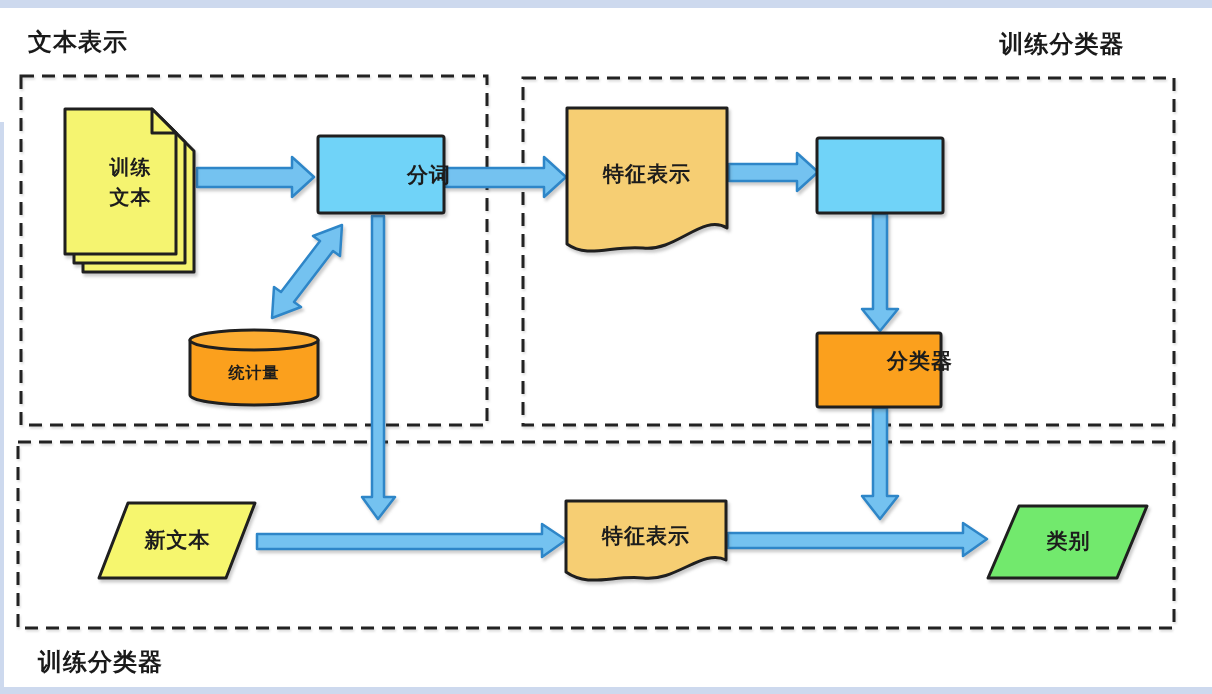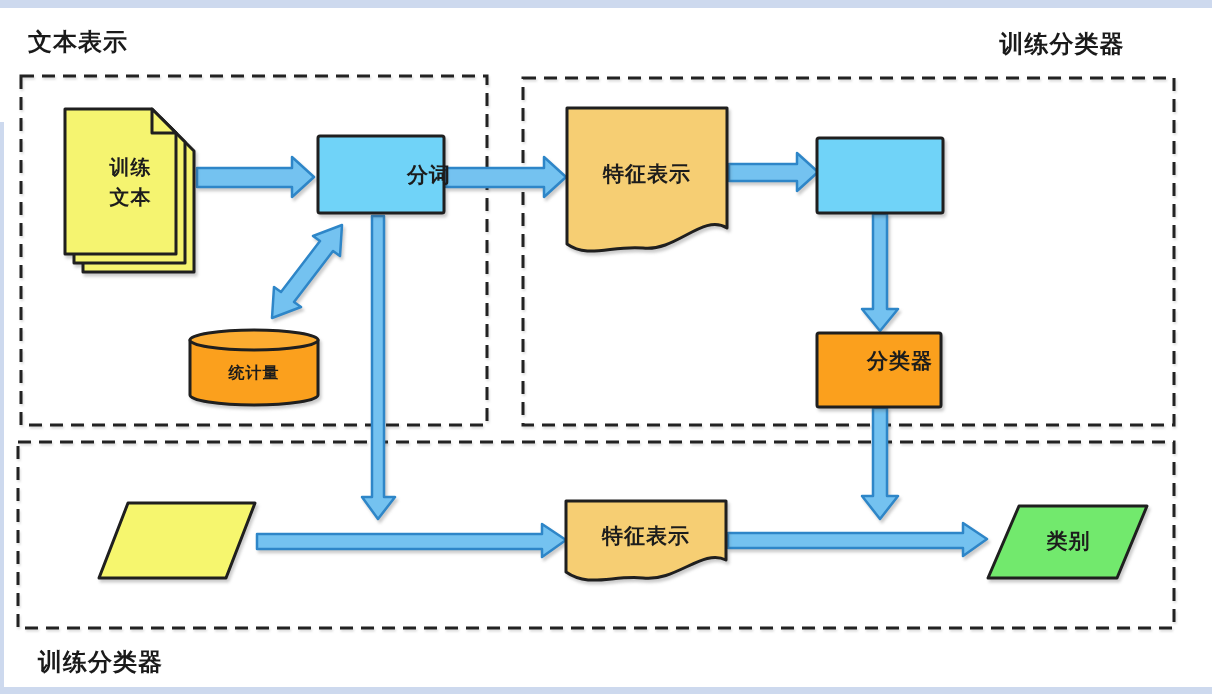--- a/index.html
+++ b/index.html
@@ -90,17 +90,18 @@
 
   <div class="rlabel" style="left:28px;top:26px;">文本表示</div>
   <div class="rlabel right" style="left:952px;top:28px;width:220px;text-align:center;">训练分类器</div>
   <div class="rlabel" style="left:38px;top:646px;">训练分类器</div>
 
   <div class="nlabel" style="left:65px;top:148px;width:131px;height:68px;font-size:20px;">训练
 文本</div>
   <div class="nlabel" style="left:318px;top:136px;width:126px;height:77px;padding-left:48px;">分词</div>
   <div class="nlabel" style="left:190px;top:352px;width:128px;height:42px;font-size:16px;">统计量</div>
   <div class="nlabel" style="left:567px;top:146px;width:160px;height:55px;">特征表示</div>
-  <div class="nlabel" style="left:838px;top:333px;width:124px;height:56px;">分类器</div>
+  <div class="nlabel" style="left:858px;top:333px;width:124px;height:56px;">分类器</div>
+  <div class="nlabel" style="left:115px;top:512px;width:125px;height:56px;">新文本</div>
   <div class="nlabel" style="left:566px;top:510px;width:160px;height:52px;">特征表示</div>
   <div class="nlabel" style="left:1002px;top:513px;width:133px;height:56px;">类别</div>
 
 </div>
 
 </body></html>

